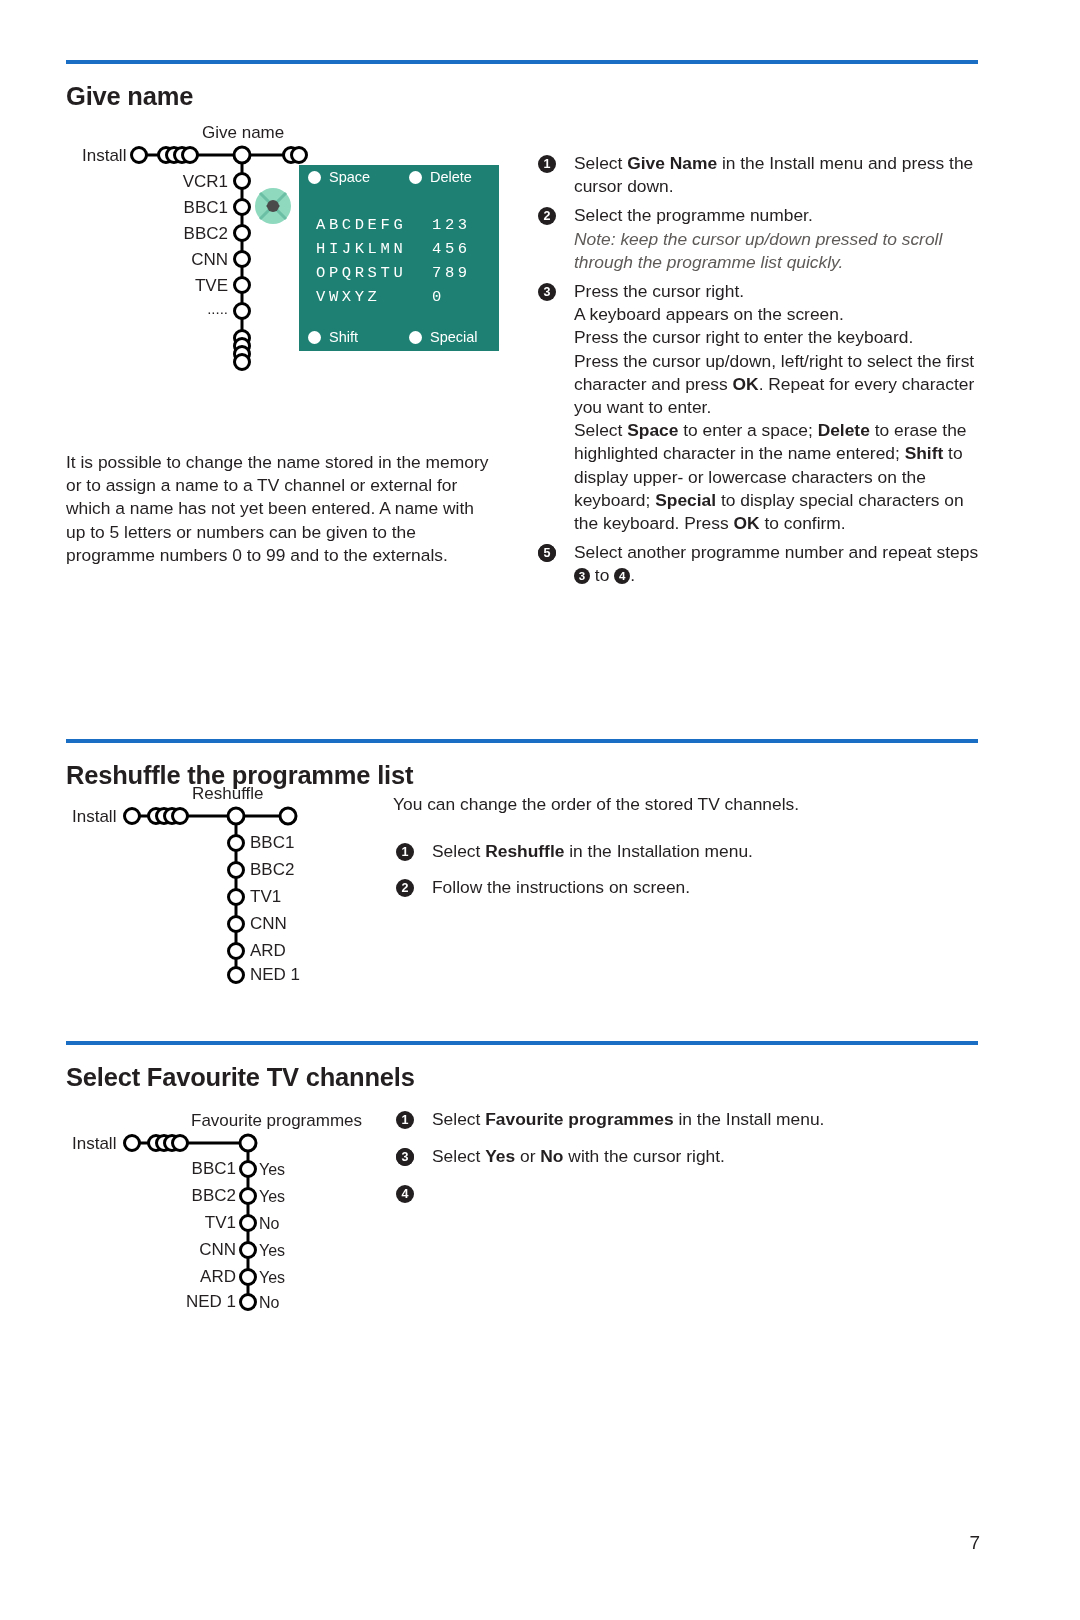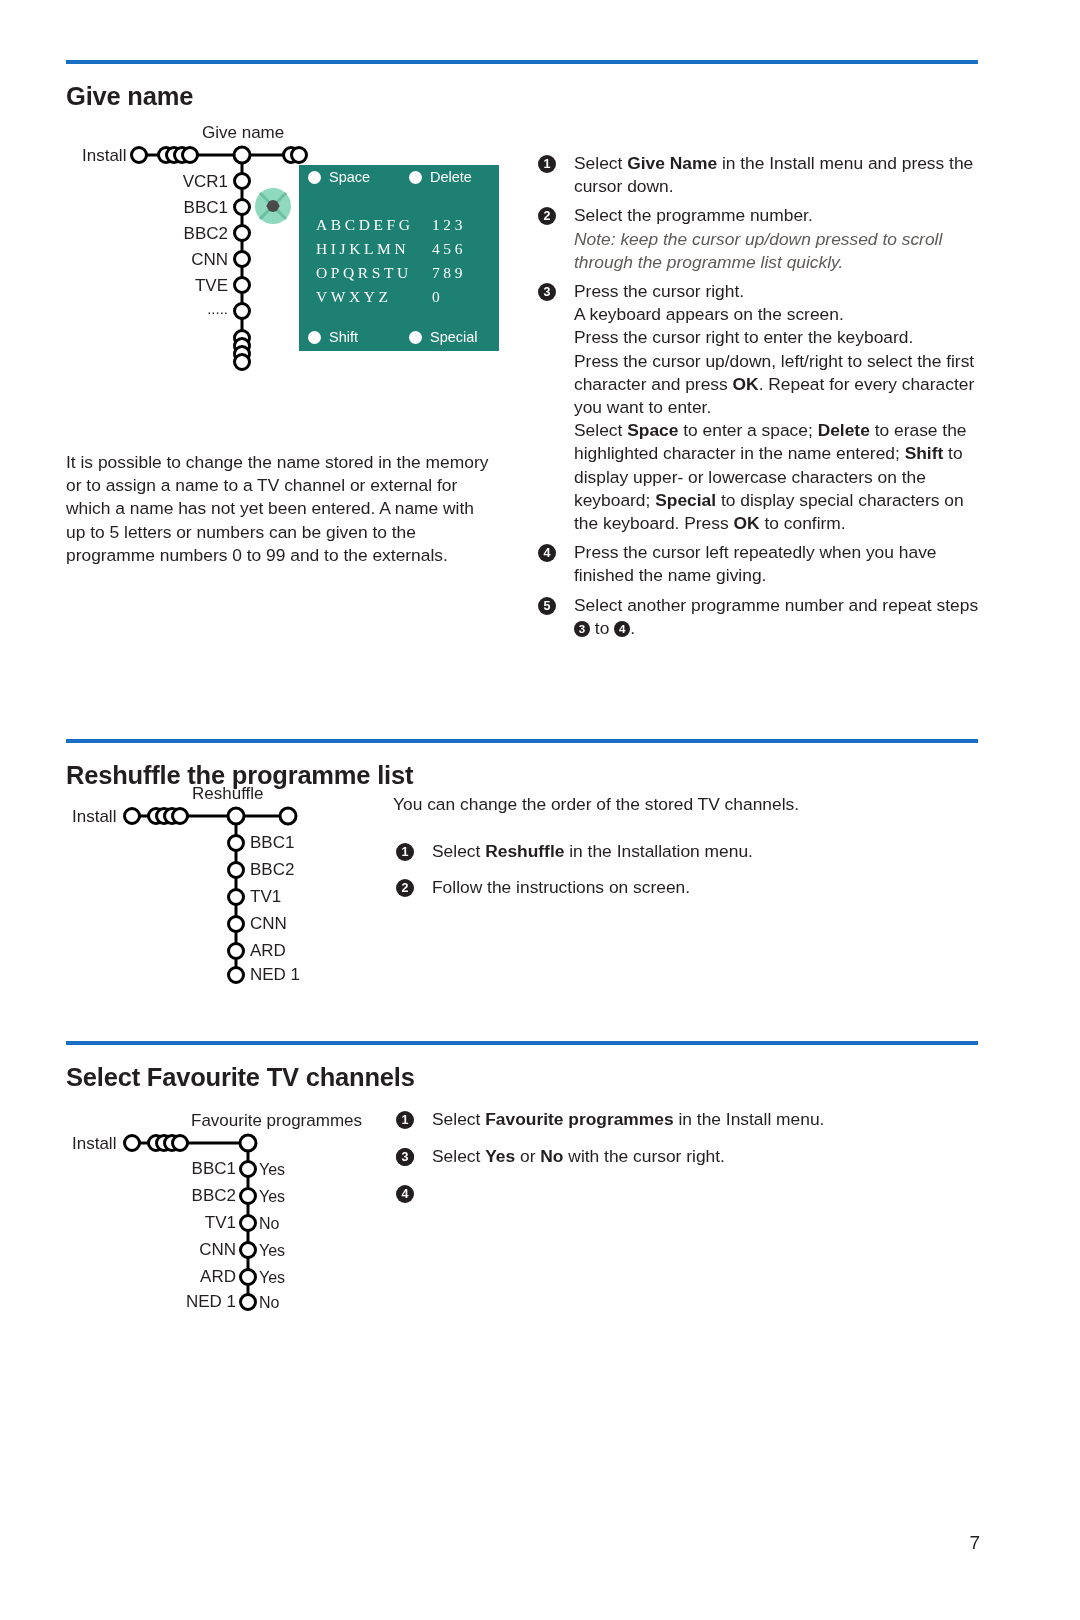--- a/index.html
+++ b/index.html
@@ -144,21 +144,21 @@
     height: 13px;
     border-radius: 50%;
     background: #ffffff;
   }
   .osd-row {
     position: absolute;
     color: #ffffff;
     font-size: 15.5px;
     letter-spacing: 3.6px;
     white-space: nowrap;
-    font-family: Liberation Serif, serif;
+    font-family: Liberation Mono, monospace;
   }
 
   
   .cursor-pad {
     position: absolute;
     width: 38px;
     height: 38px;
   }
 
   
@@ -271,21 +271,20 @@
     <div class="step" style="margin-bottom:6px;">
       <span class="bullet-num">2</span>
       <span>Select the programme number.<br><span class="note">Note: keep the cursor up/down pressed to scroll through the programme list quickly.</span></span>
     </div>
     <div class="step" style="margin-bottom:6px;">
       <span class="bullet-num">3</span>
       <span>Press the cursor right.<br>A keyboard appears on the screen.<br>Press the cursor right to enter the keyboard.<br>Press the cursor up/down, left/right to select the first character and press <b>OK</b>. Repeat for every character you want to enter.<br>Select <b>Space</b> to enter a space; <b>Delete</b> to erase the highlighted character in the name entered; <b>Shift</b> to display upper- or lowercase characters on the keyboard; <b>Special</b> to display special characters on the keyboard. Press <b>OK</b> to confirm.</span>
     </div>
     <div class="step" style="margin-bottom:6px;">
       <span class="bullet-num">4</span>
-      <span>Press the cursor left repeatedly when you have finished the name giving.</span>
     </div>
     <div class="step">
       <span class="bullet-num">5</span>
       <span>Select another programme number and repeat steps <span class="inum">3</span> to <span class="inum">4</span>.</span>
     </div>
   </div>
 
   <div class="section-heading" id="heading-reshuffle">Reshuffle the programme list</div>
 
   <div class="tree" id="tree-reshuffle" style="left:0px; top:0px;">

